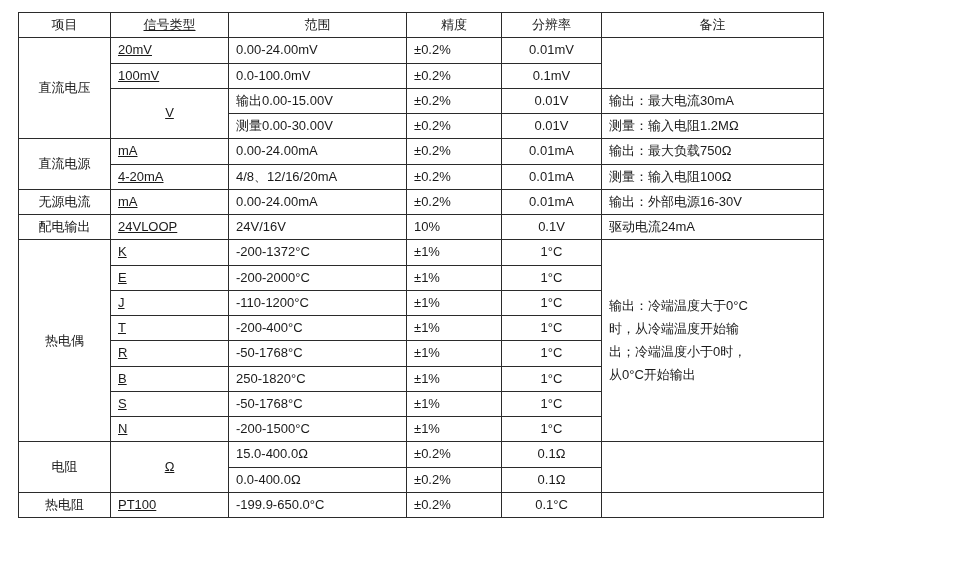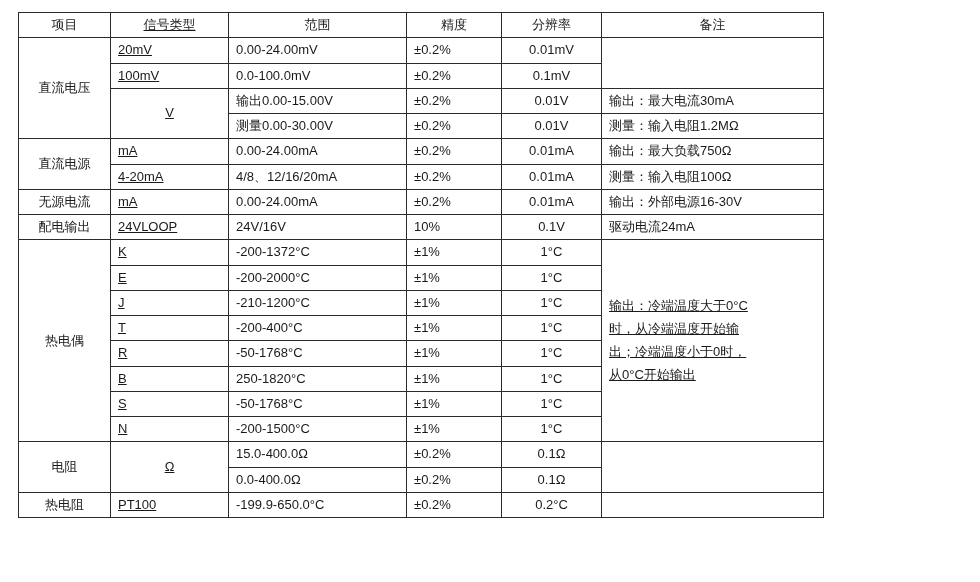--- a/index.html
+++ b/index.html
@@ -57,21 +57,20 @@
 
   td.group {
     text-align: center;
     margin-left: 10px;
   }
   td.remark-block {
     text-align: left;
     white-space: normal;
     line-height: 1.75;
     padding: 4px 10px;
-    text-decoration: underline;
   }
 </style>
 </head>
 <body>
 
 <div class="page">
   <table class="spec">
     <tbody>
 
       <tr class="hdr">
@@ -159,21 +158,21 @@
         </td>
       </tr>
       <tr>
         <td class="col-signal">E</td>
         <td class="col-range">-200-2000°C</td>
         <td class="col-acc">±1%</td>
         <td class="col-res">1°C</td>
       </tr>
       <tr>
         <td class="col-signal">J</td>
-        <td class="col-range">-210-1200°C</td>
+        <td class="col-range">-110-1200°C</td>
         <td class="col-acc">±1%</td>
         <td class="col-res">1°C</td>
       </tr>
       <tr>
         <td class="col-signal">T</td>
         <td class="col-range">-200-400°C</td>
         <td class="col-acc">±1%</td>
         <td class="col-res">1°C</td>
       </tr>
       <tr>
@@ -213,19 +212,19 @@
         <td class="col-range">0.0-400.0Ω</td>
         <td class="col-acc">±0.2%</td>
         <td class="col-res">0.1Ω</td>
       </tr>
 
       <tr>
         <td class="col-item group">热电阻</td>
         <td class="col-signal">PT100</td>
         <td class="col-range">-199.9-650.0°C</td>
         <td class="col-acc">±0.2%</td>
-        <td class="col-res">0.2°C</td>
+        <td class="col-res">0.1°C</td>
         <td class="col-remark"></td>
       </tr>
 
     </tbody>
   </table>
 </div>
 
 </body></html>

